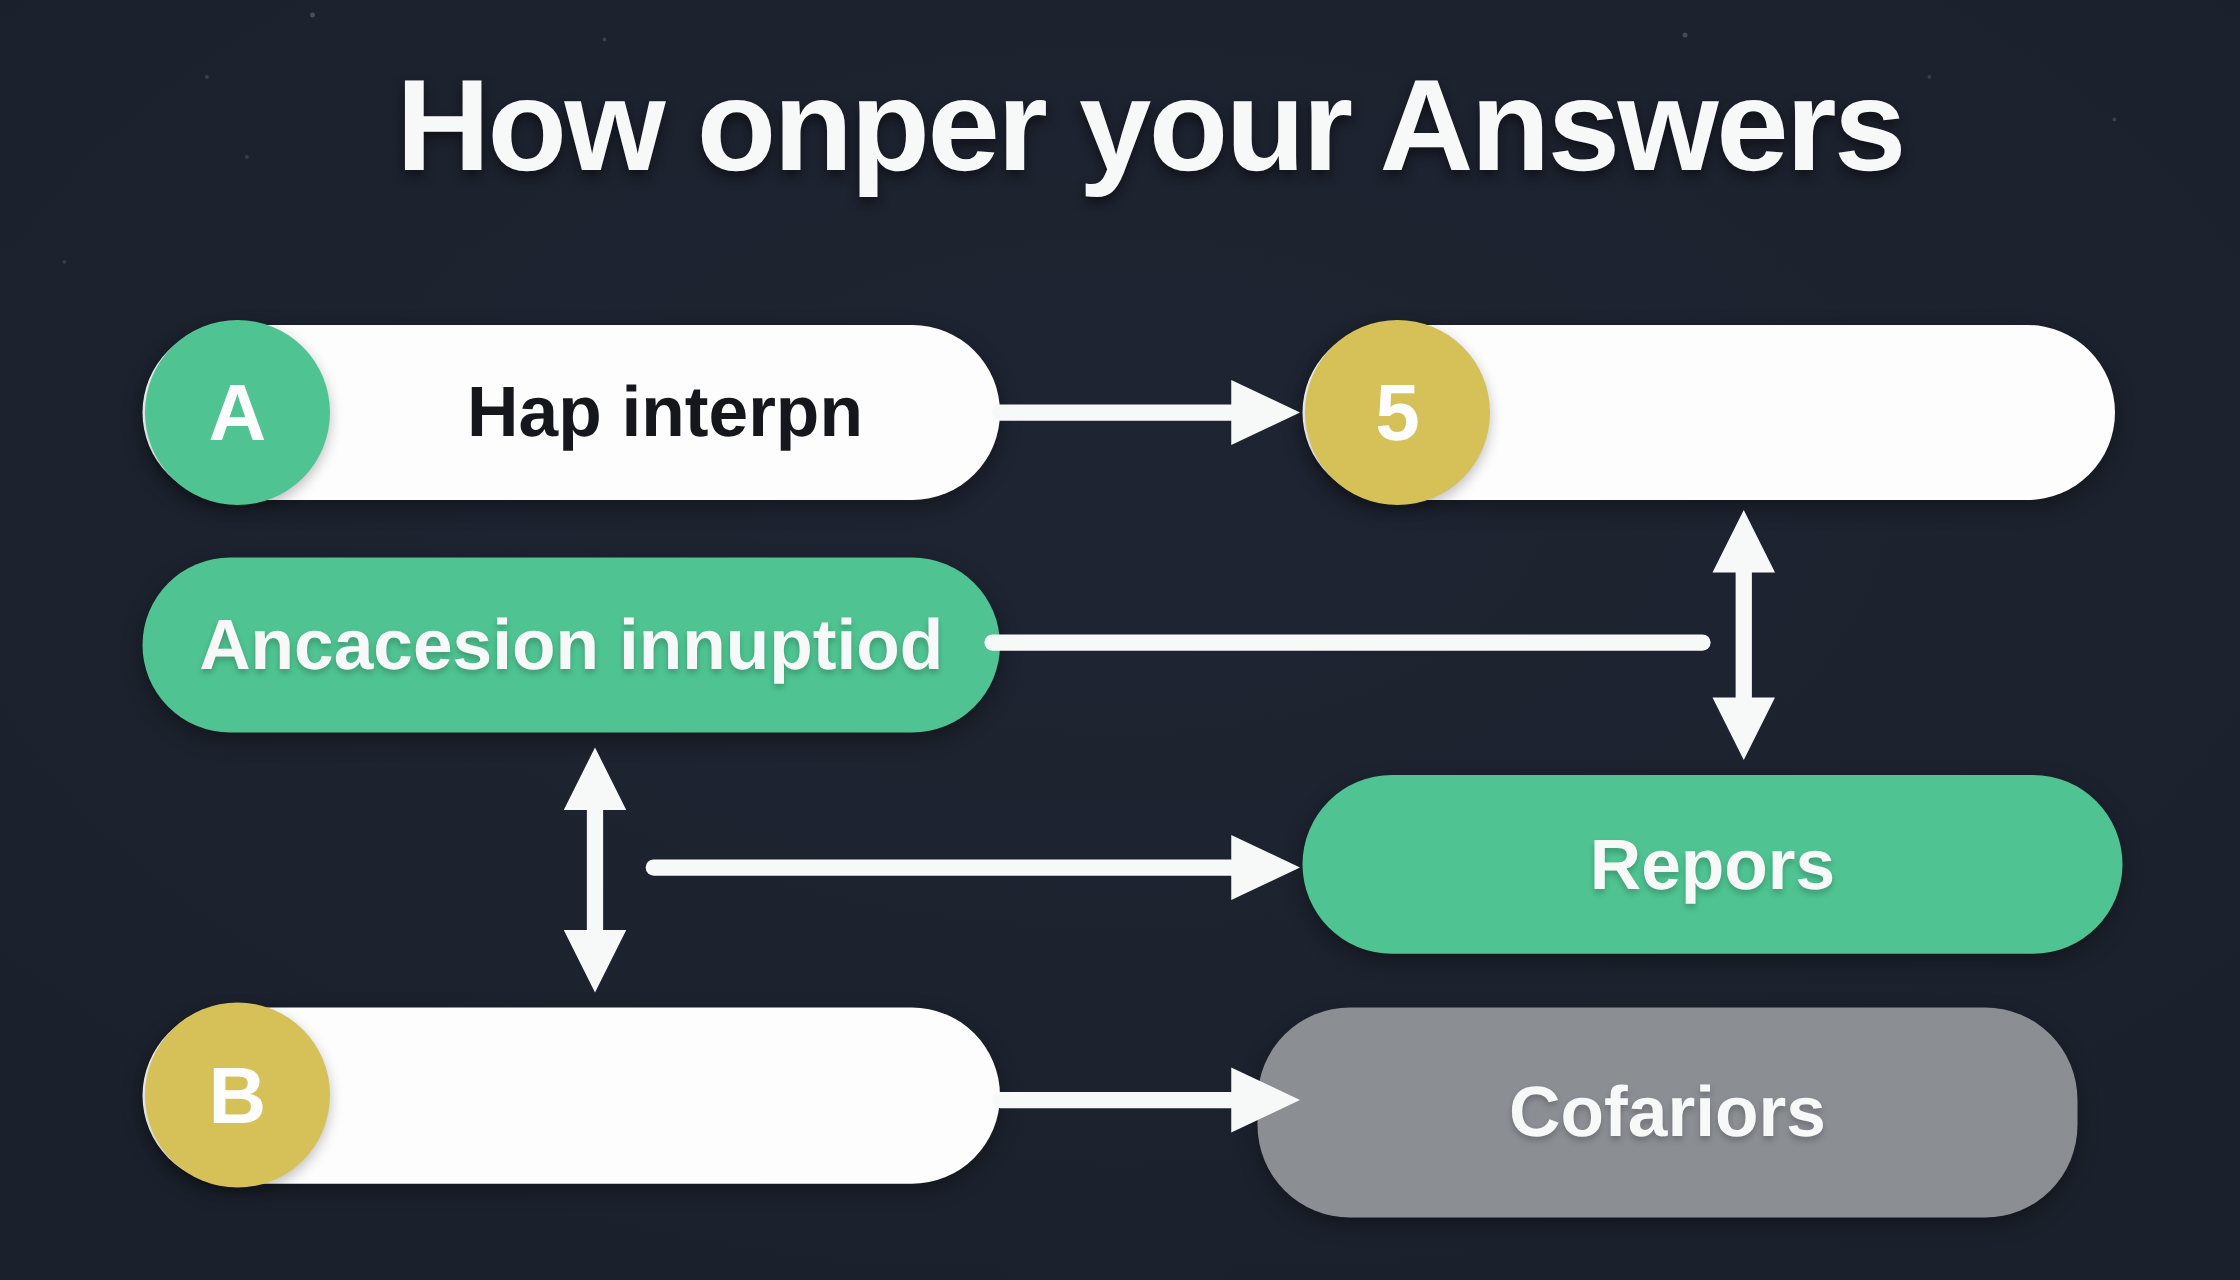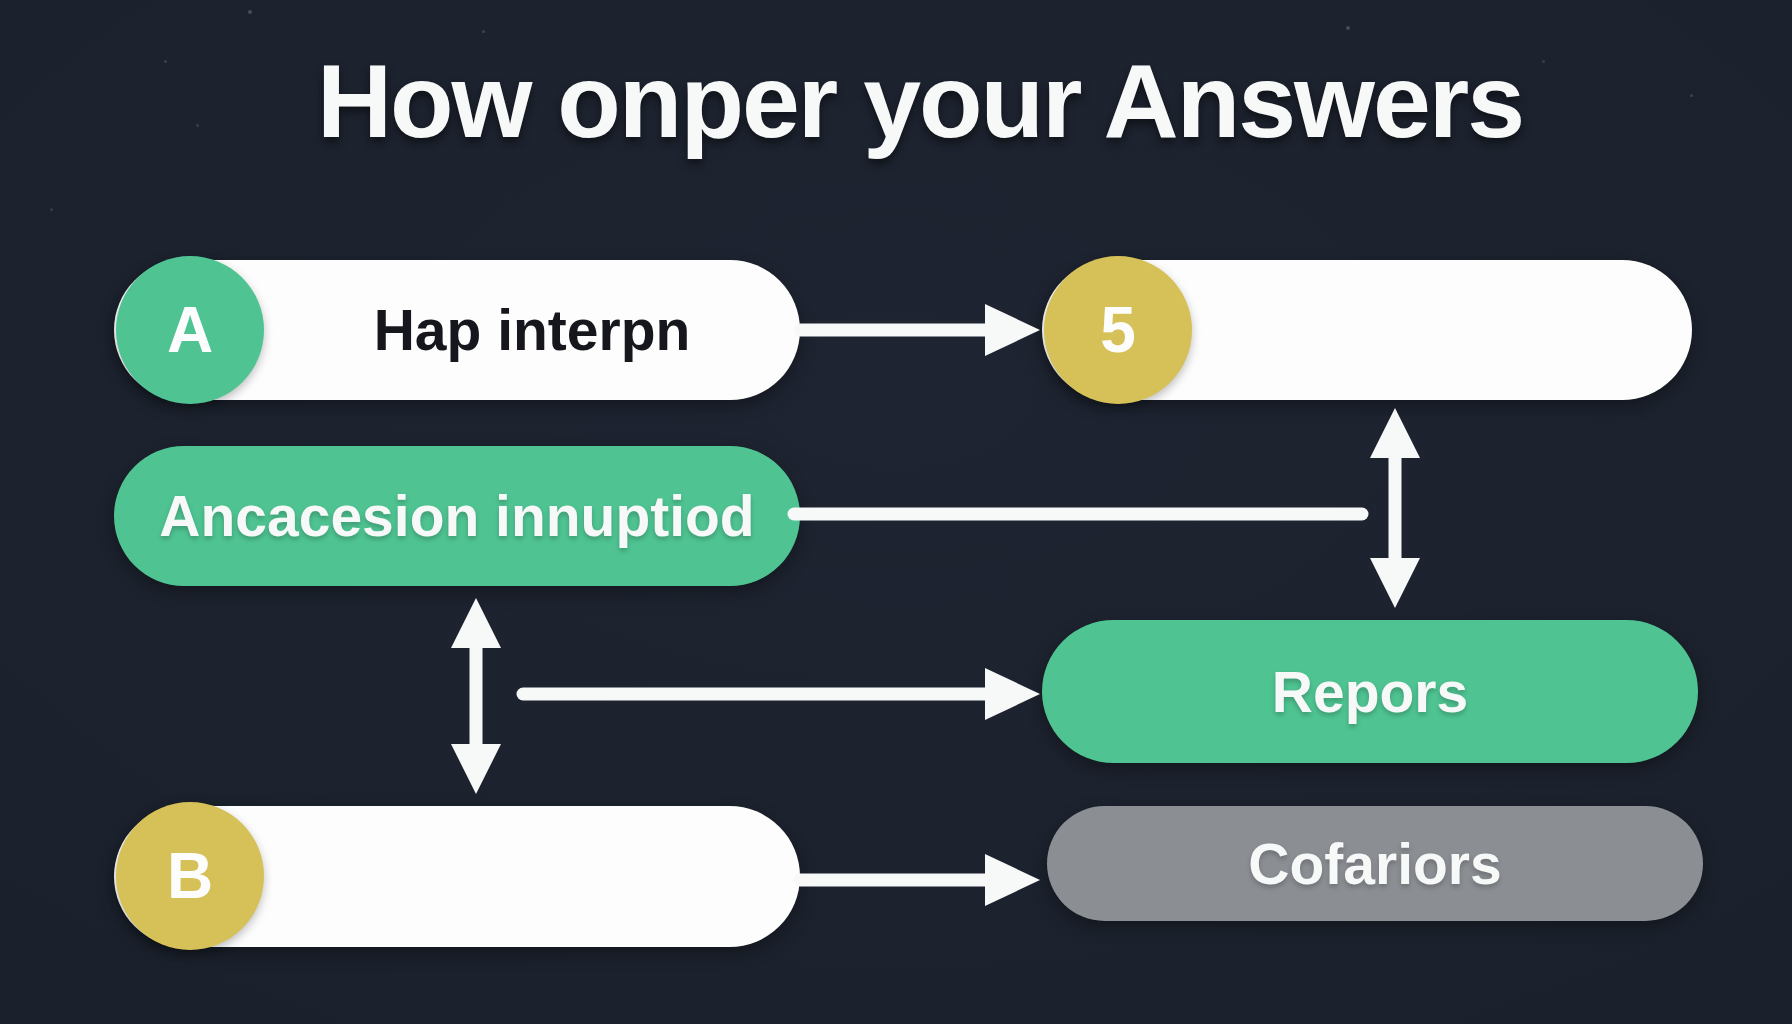--- a/index.html
+++ b/index.html
@@ -48,21 +48,21 @@
     box-shadow:0 4px 10px rgba(0,0,0,.25);
   }
   .badge.green  { background:var(--green, #4fc492); }
   .badge.yellow { background:var(--yellow, #d5c158); }
 
   #node-hap       { left:114px;  top:260px; width:686px; height:140px; }
   #node-focabon   { left:1042px; top:260px; width:650px; height:140px; }
   #node-ancacesion{ left:114px;  top:446px; width:686px; height:140px; }
   #node-repors    { left:1042px; top:620px; width:656px; height:143px; }
   #node-hep       { left:114px;  top:806px; width:686px; height:141px; }
-  #node-cofariors { left:1047px; top:806px; width:656px; height:115px; }
+  #node-cofariors { left:1006px; top:806px; width:656px; height:168px; }
 
   .arrow-layer { position:absolute; left:0; top:0; pointer-events:none; }
   .arrow-layer line    { stroke:var(--text_light, #f7f8f8); stroke-width:13; stroke-linecap:round; }
   .arrow-layer polygon { fill:var(--text_light, #f7f8f8); }
 </style>
 </head>
 <body>
 
 <div class="canvas">
 

